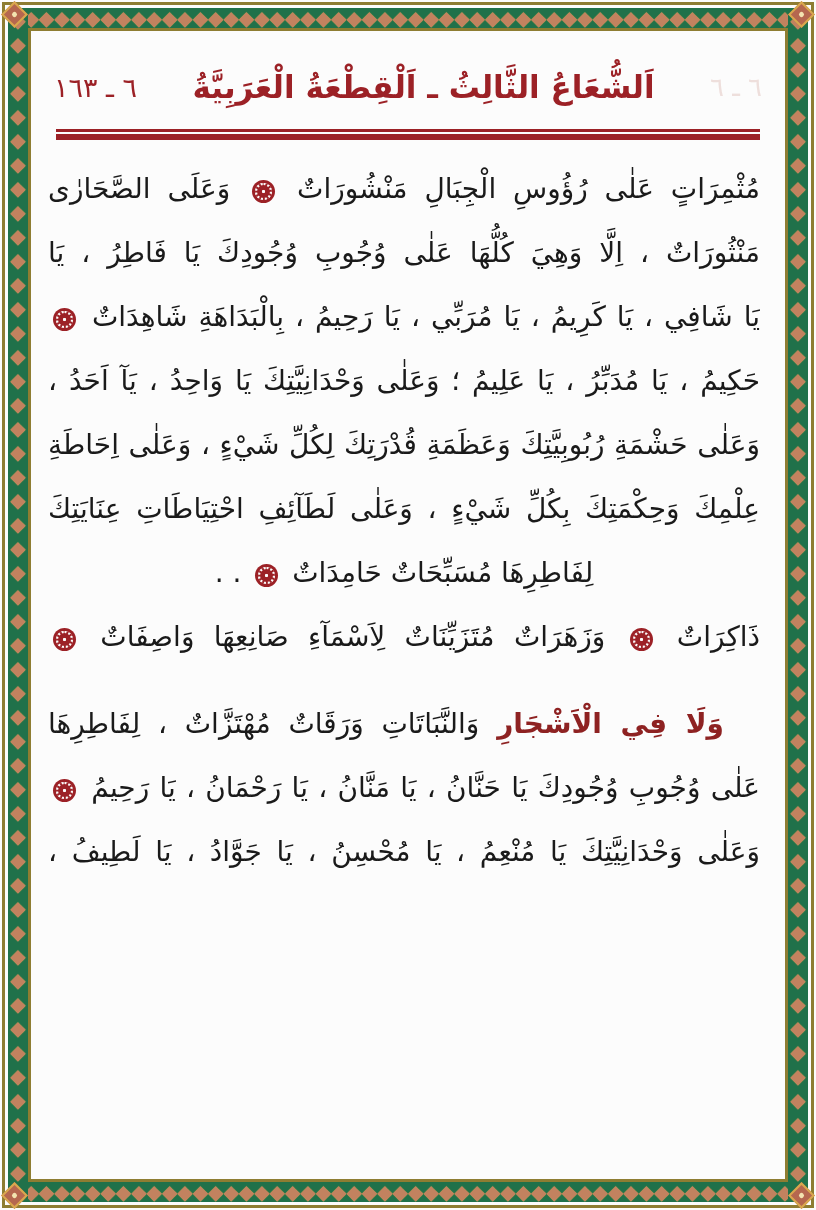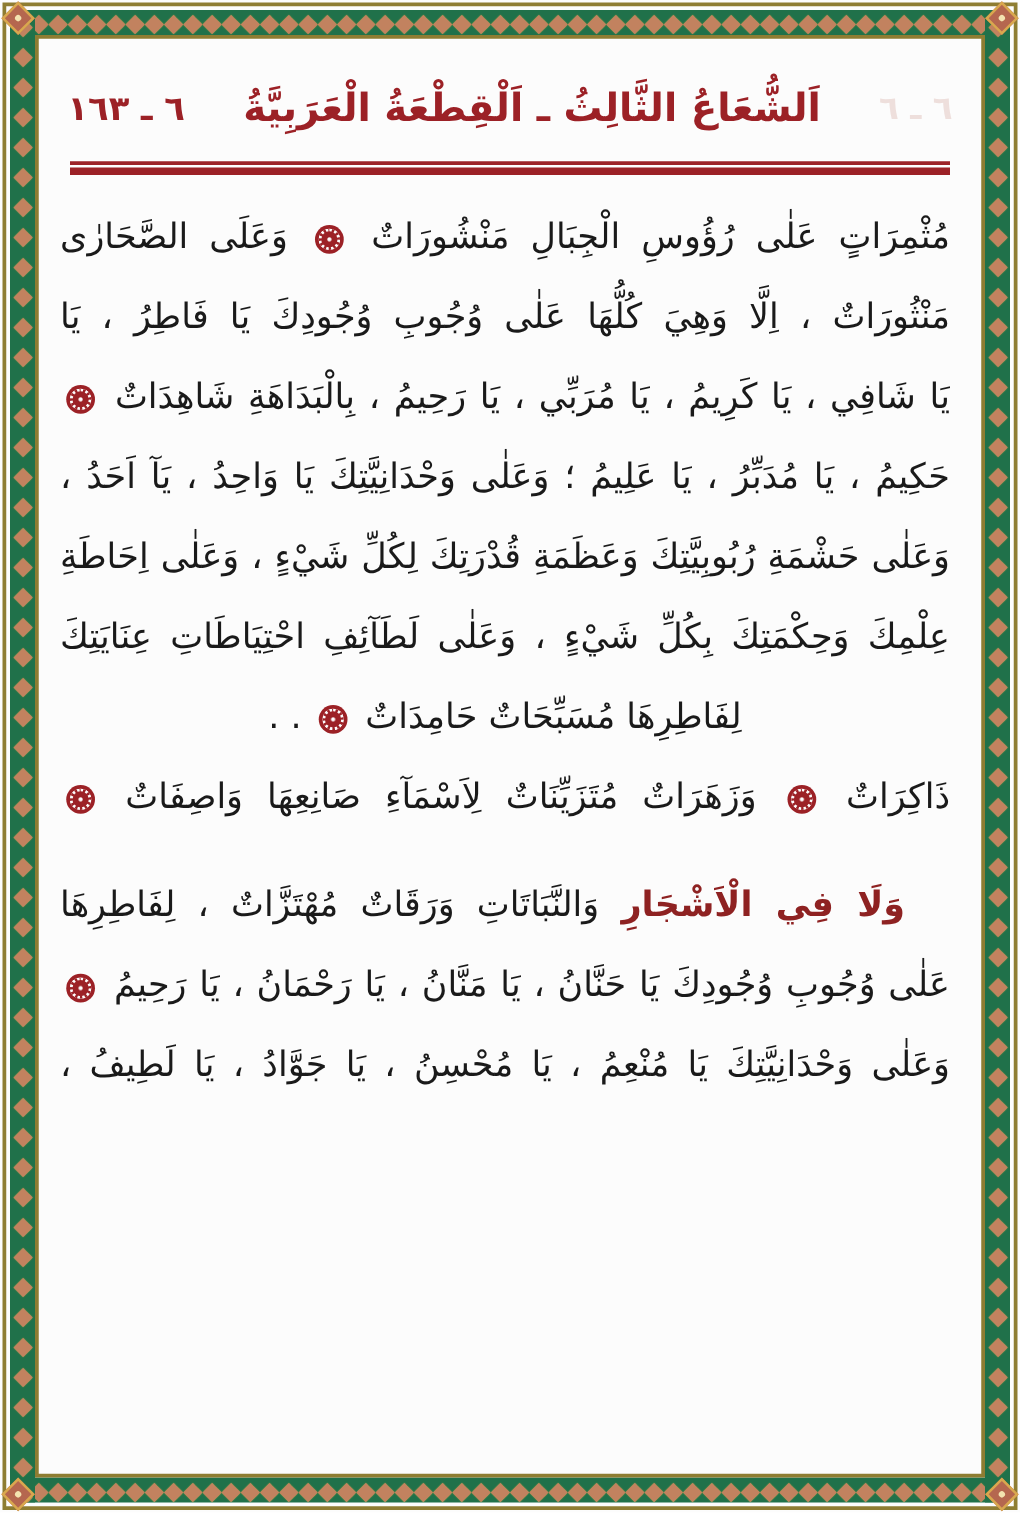--- a/index.html
+++ b/index.html
@@ -44,24 +44,24 @@
   .corner-bl{bottom:5px;left:5px;} .corner-br{bottom:5px;right:5px;}
   
   .header{
     position:absolute;top:56px;left:54px;right:54px;height:62px;
     display:flex;direction:rtl;justify-content:space-between;align-items:center;
   }
   .page-title{
     color:var(--dark-red);font-size:31px;font-weight:bold;white-space:nowrap;
   }
   .page-ref{
-    color:var(--dark-red);font-size:27px;font-weight:bold;letter-spacing:3px;white-space:nowrap;
+    color:var(--dark-red);font-size:27px;font-weight:normal;letter-spacing:3px;white-space:nowrap;
   }
   .ghost-ref{
-    color:var(--ghost);font-size:26px;font-weight:bold;letter-spacing:3px;white-space:nowrap;
+    color:var(--ghost);font-size:26px;font-weight:normal;letter-spacing:3px;white-space:nowrap;
   }
   
   .rule{position:absolute;top:129px;left:56px;right:56px;}
   .rule-thin{height:3px;background:var(--dark-red);margin-bottom:2px;}
   .rule-thick{height:6px;background:var(--dark-red);}
   
   .body-text{
     position:absolute;top:157px;right:56px;left:48px;
     direction:rtl;color:var(--ink);font-size:28px;
   }

